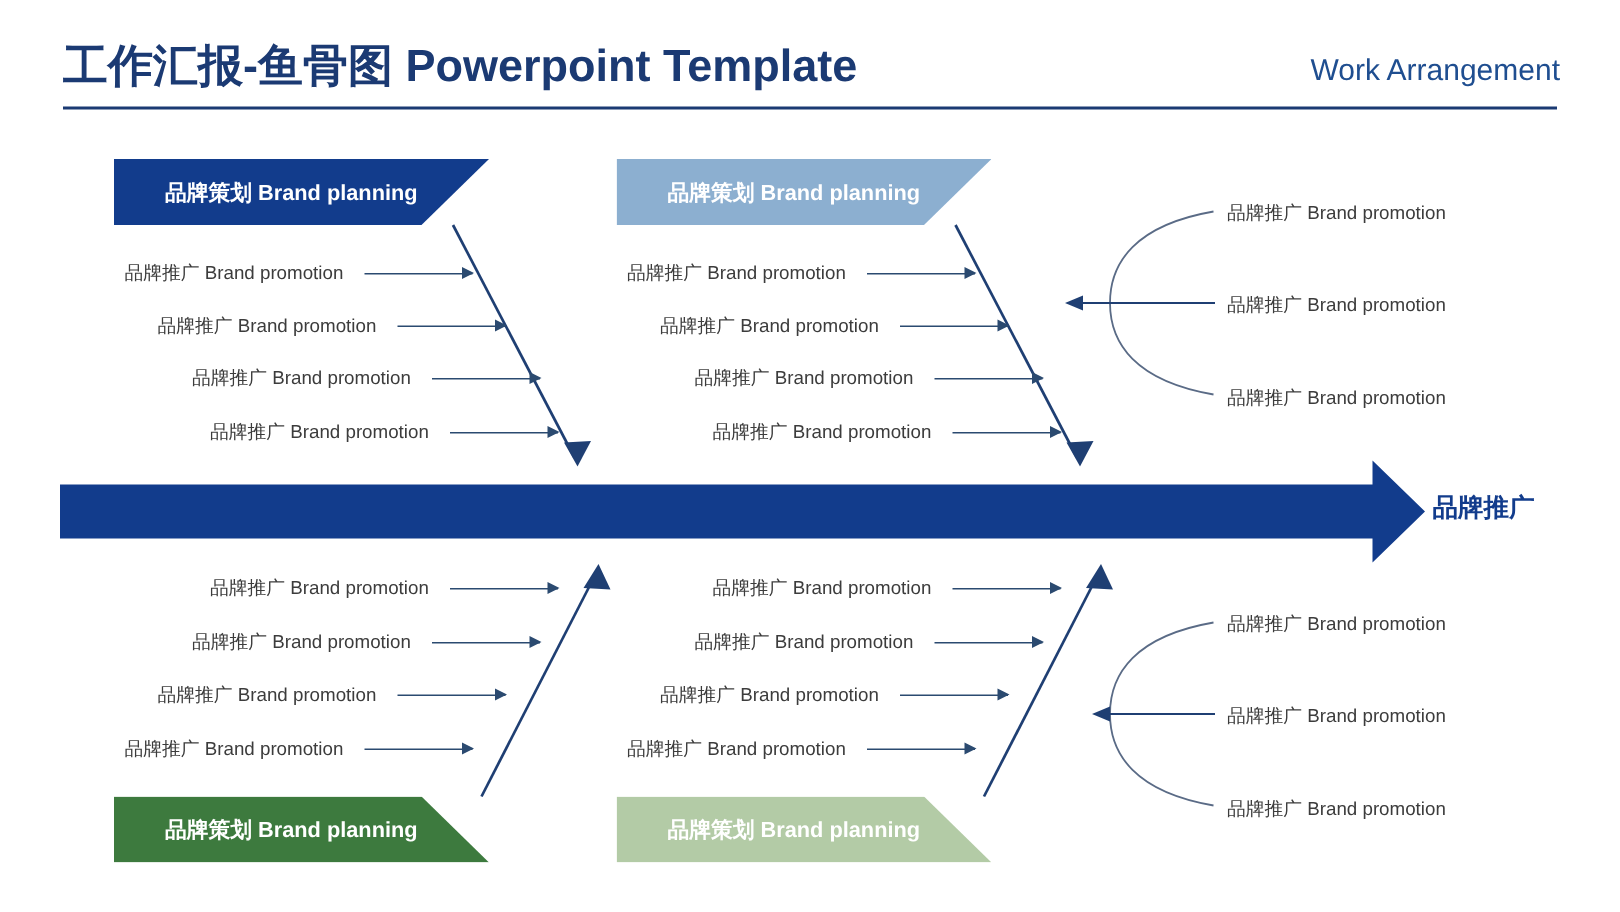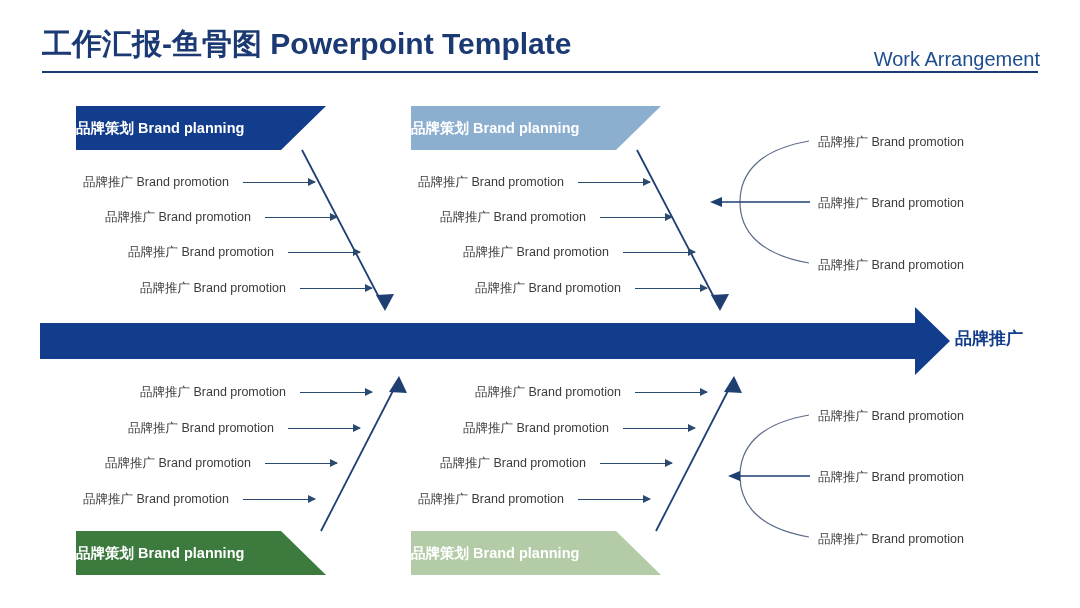--- a/index.html
+++ b/index.html
@@ -29,21 +29,20 @@
     letter-spacing: 0px;
     white-space: nowrap;
   }
   #header-subtitle {
     position: absolute;
     right: 40px;
     top: 36px;
     font-size: 20px;
     color: #1f4e90;
     white-space: nowrap;
-    margin-top: 12px;
   }
   #header-rule {
     position: absolute;
     left: 42px;
     top: 71px;
     width: 996px;
     height: 2px;
     background: #1b3a73;
   }
 
@@ -53,20 +52,21 @@
     display: flex;
     align-items: center;
     color: #ffffff;
     font-size: 14.5px;
     font-weight: bold;
     white-space: nowrap;
     box-sizing: border-box;
   }
   .banner .banner-label {
     display: block;
+    padding-left: 34px;
   }
   .banner.top {
     
     clip-path: polygon(0 0, 100% 0, 82% 100%, 0 100%);
   }
   .banner.bottom {
     
     clip-path: polygon(0 0, 82% 0, 100% 100%, 0 100%);
   }
 

